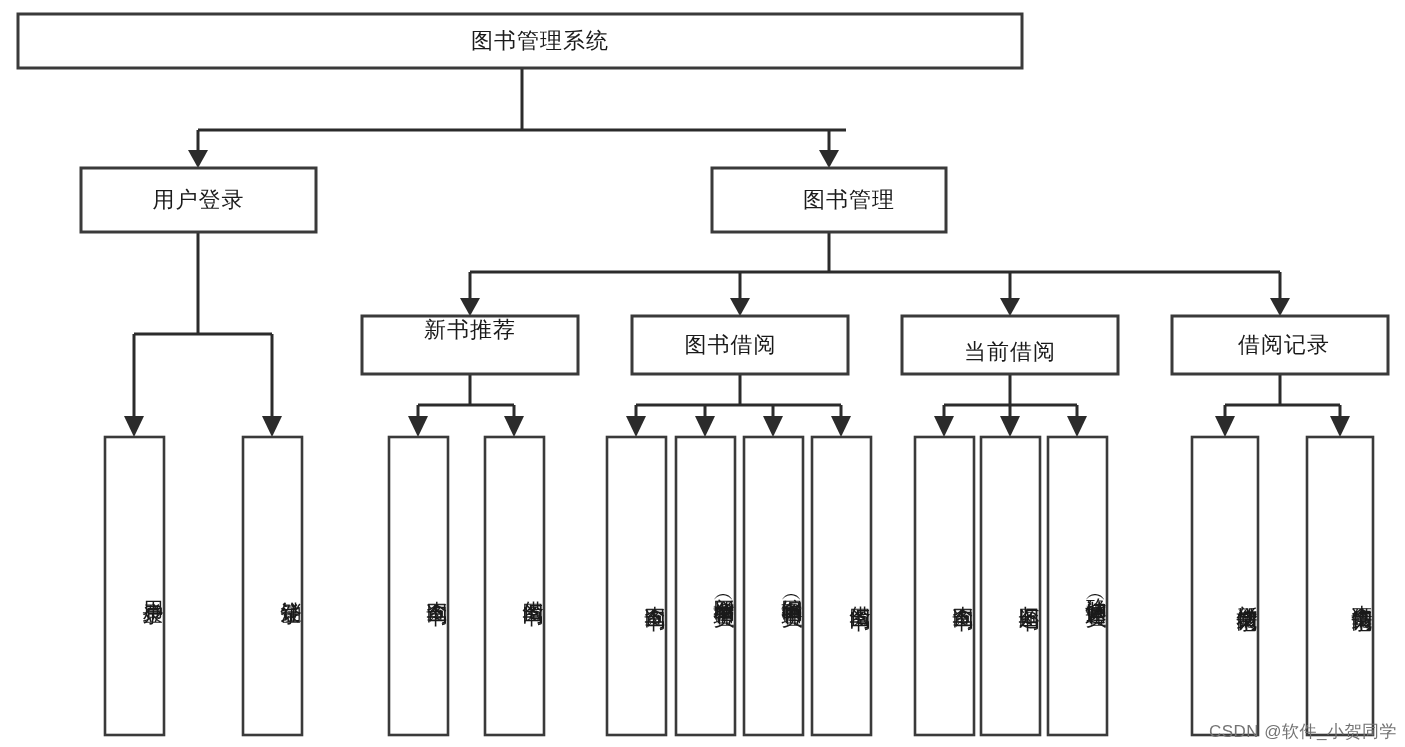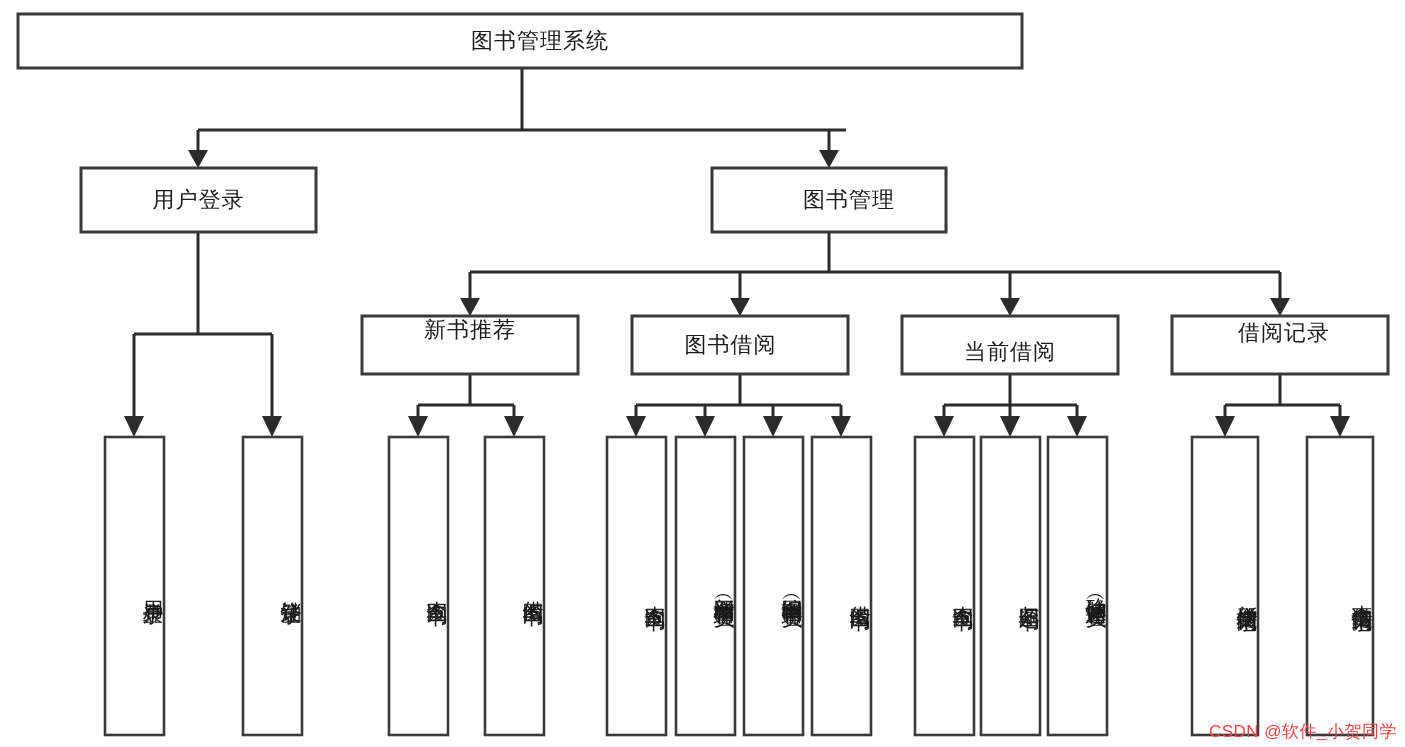--- a/index.html
+++ b/index.html
@@ -69,21 +69,21 @@
     color: #1a1a1a;
     letter-spacing: 1px;
     white-space: nowrap;
     pointer-events: none;
   }
   #watermark {
     position: absolute;
     right: 8px;
     bottom: 4px;
     font-size: 17px;
-    color: #ef4444;
+    color: #737373;
     letter-spacing: 0.5px;
     white-space: nowrap;
   }
 </style>
 </head>
 <body>
 
 <div id="diagram-root">
 
   <svg class="diagram-canvas" viewBox="0 0 1405 747">
@@ -178,21 +178,21 @@
   </svg>
 
   <div class="hlabel-wrap" style="left:18px; top:14px; width:1004px; height:54px;margin-left:20px;">图书管理系统</div>
 
   <div class="hlabel-wrap" style="left:81px; top:168px; width:235px; height:64px;">用户登录</div>
   <div class="hlabel-wrap" style="left:712px; top:168px; width:234px; height:64px;padding-left:20px;">图书管理</div>
 
   <div class="hlabel-wrap" style="left:362px; top:300px; width:216px; height:59px;">新书推荐</div>
   <div class="hlabel-wrap" style="left:632px; top:316px; width:197px; height:58px;">图书借阅</div>
   <div class="hlabel-wrap" style="left:902px; top:316px; width:216px; height:72px;">当前借阅</div>
-  <div class="hlabel-wrap" style="left:1172px; top:304px; width:224px; height:58px;">借阅记录</div>
+  <div class="hlabel-wrap" style="left:1172px; top:316px; width:224px; height:58px;">借阅记录</div>
 
   <div class="vlabel-wrap" style="left:105px; top:497px; width:59px; height:180px;">用户登录</div>
   <div class="vlabel-wrap" style="left:243px; top:497px; width:59px; height:180px;">注销登录</div>
   <div class="vlabel-wrap" style="left:389px; top:497px; width:59px; height:180px;">查询图书</div>
   <div class="vlabel-wrap" style="left:485px; top:497px; width:59px; height:180px;">借阅图书</div>
   <div class="vlabel-wrap" style="left:607px; top:497px; width:59px; height:190px;">查询图书</div>
   <div class="vlabel-wrap" style="left:676px; top:443px; width:59px; height:290px;">新增图书（管理员）</div>
   <div class="vlabel-wrap" style="left:744px; top:443px; width:59px; height:290px;">编辑图书（管理员）</div>
   <div class="vlabel-wrap" style="left:812px; top:497px; width:59px; height:190px;">借阅图书</div>
   <div class="vlabel-wrap" style="left:915px; top:497px; width:59px; height:190px;">查询图书</div>

